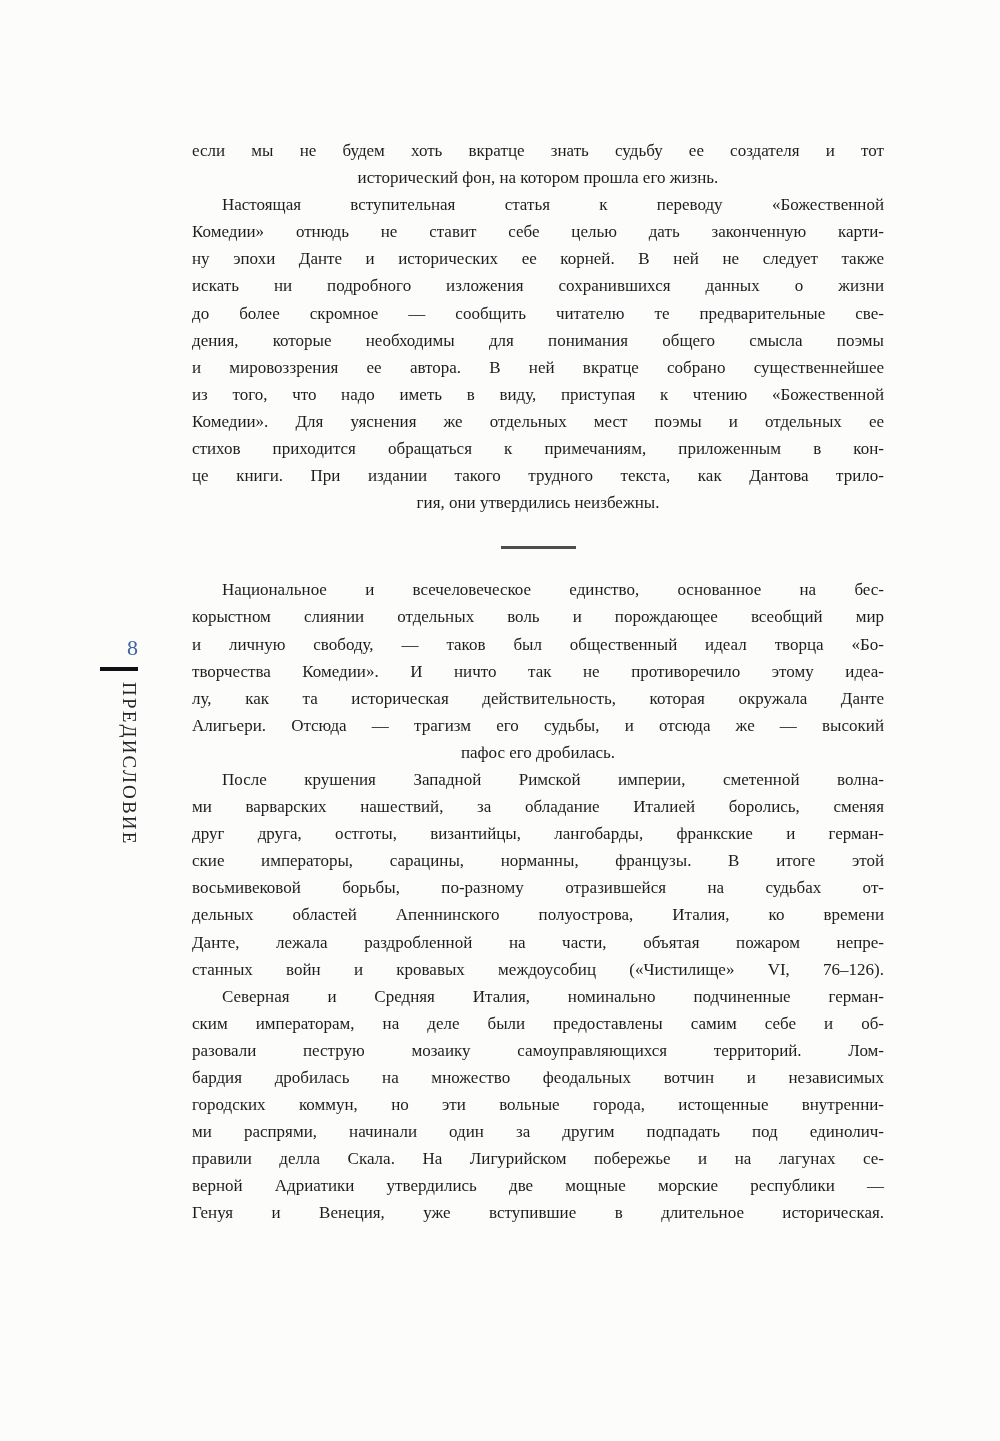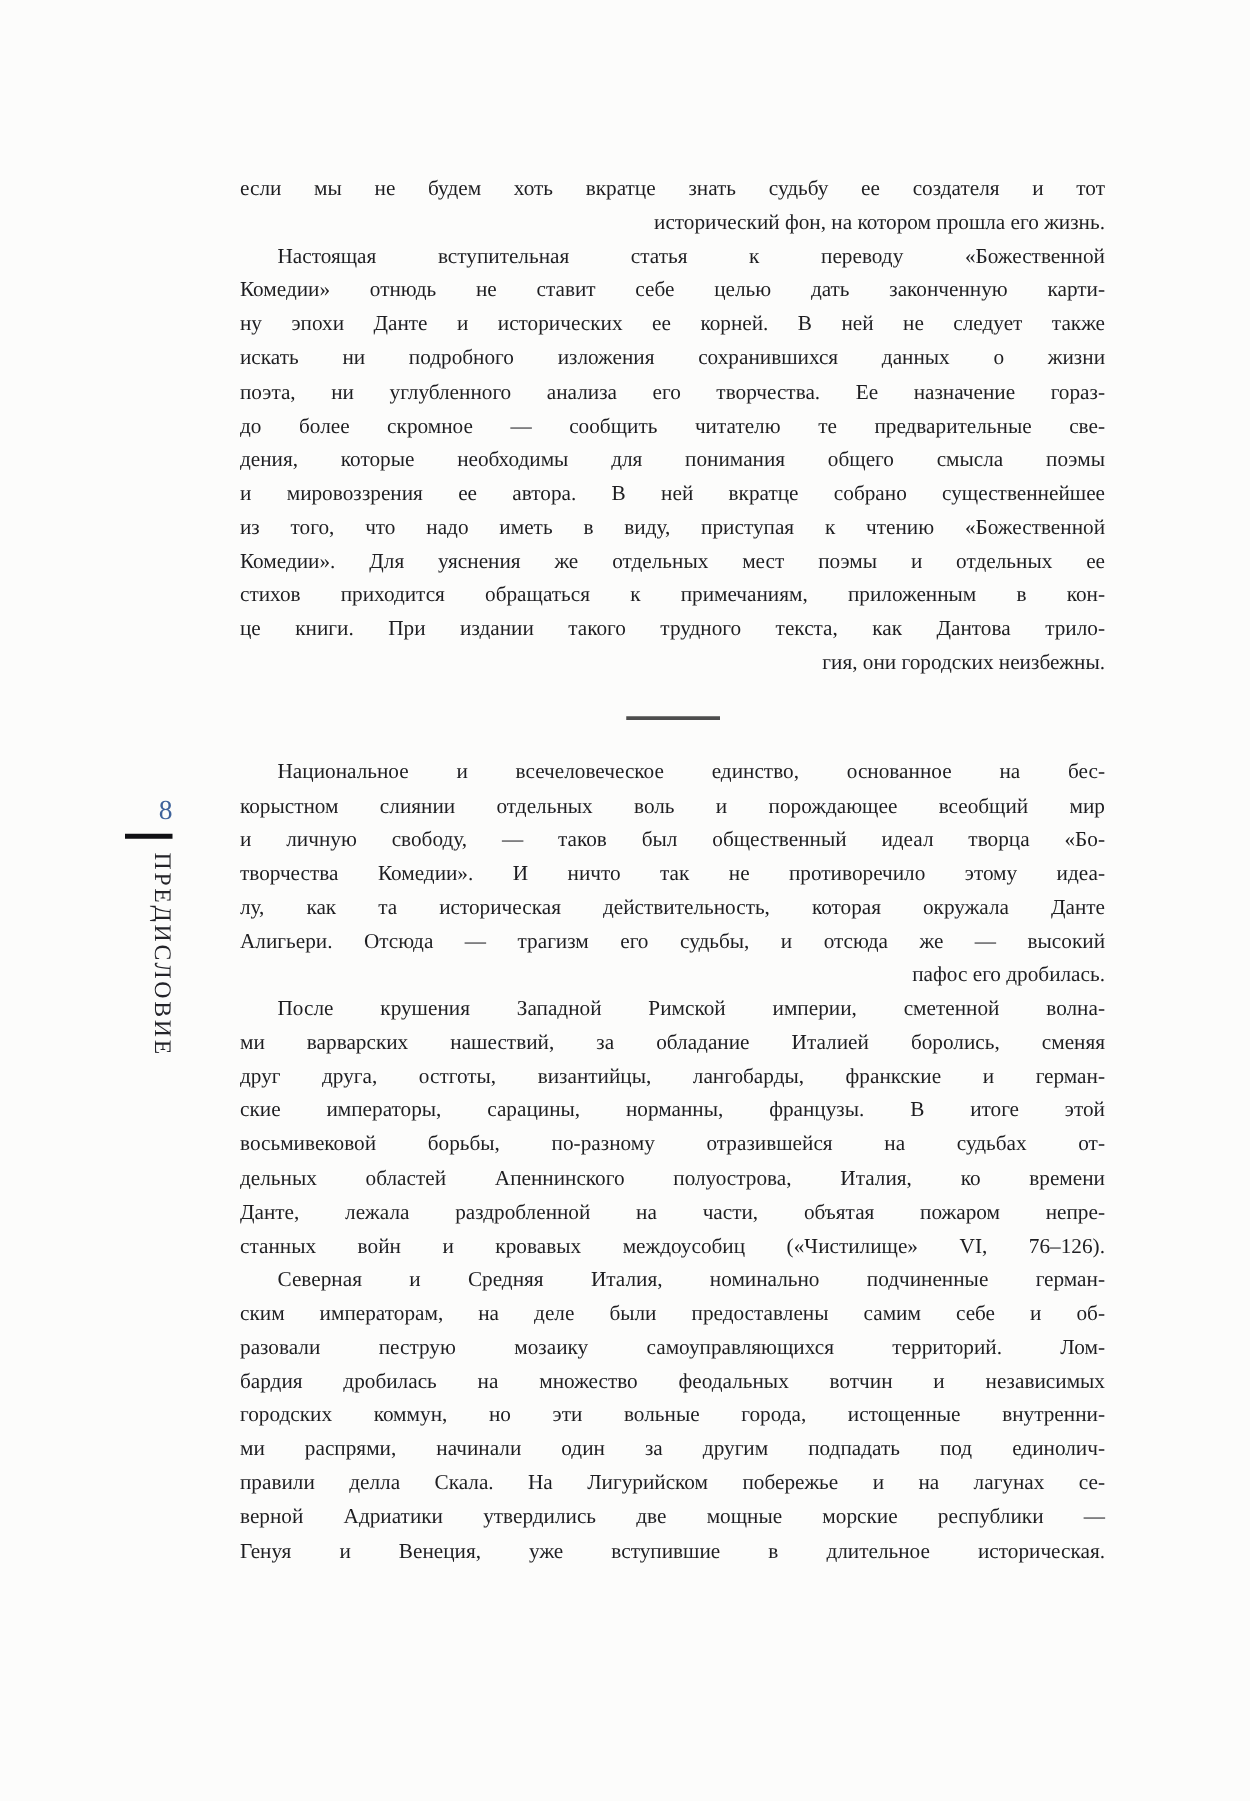--- a/index.html
+++ b/index.html
@@ -20,21 +20,21 @@
   
   .text-column {
     position: absolute;
     left: 192px;
     top: 137px;
     width: 692px;
     font-size: 17px;
     line-height: 27.1px;
   }
   .para { margin: 0; }
-  .line { text-align: right; white-space: normal; }
+  .line { text-align: center; white-space: normal; }
   .line.j { text-align: justify; text-align-last: justify; }
   .line.indent { text-indent: 30px; }
   
   .divider-block {
     margin: 30px 0 27px 0;
     height: 3px;
     display: flex;
     justify-content: center;
   }
   .divider-line {
@@ -83,29 +83,28 @@
   <div class="text-column">
       <div class="para">
         <div class="line j">если мы не будем хоть вкратце знать судьбу ее создателя и тот</div>
         <div class="line">исторический фон, на котором прошла его жизнь.</div>
       </div>
       <div class="para">
         <div class="line j indent">Настоящая вступительная статья к переводу «Божественной</div>
         <div class="line j">Комедии» отнюдь не ставит себе целью дать законченную карти-</div>
         <div class="line j">ну эпохи Данте и исторических ее корней. В ней не следует также</div>
         <div class="line j">искать ни подробного изложения сохранившихся данных о жизни</div>
-        <div class="line j">поэта, ни углубленного анализа его творчества. Ее назначение гораз-</div>
         <div class="line j">до более скромное — сообщить читателю те предварительные све-</div>
         <div class="line j">дения, которые необходимы для понимания общего смысла поэмы</div>
         <div class="line j">и мировоззрения ее автора. В ней вкратце собрано существеннейшее</div>
         <div class="line j">из того, что надо иметь в виду, приступая к чтению «Божественной</div>
         <div class="line j">Комедии». Для уяснения же отдельных мест поэмы и отдельных ее</div>
         <div class="line j">стихов приходится обращаться к примечаниям, приложенным в кон-</div>
         <div class="line j">це книги. При издании такого трудного текста, как Дантова трило-</div>
-        <div class="line">гия, они городских неизбежны.</div>
+        <div class="line">гия, они утвердились неизбежны.</div>
       </div>
       <div class="divider-block">
         <div class="divider-line"></div>
       </div>
       <div class="para">
         <div class="line j indent">Национальное и всечеловеческое единство, основанное на бес-</div>
         <div class="line j">корыстном слиянии отдельных воль и порождающее всеобщий мир</div>
         <div class="line j">и личную свободу, — таков был общественный идеал творца «Бо-</div>
         <div class="line j">творчества Комедии». И ничто так не противоречило этому идеа-</div>
         <div class="line j">лу, как та историческая действительность, которая окружала Данте</div>

